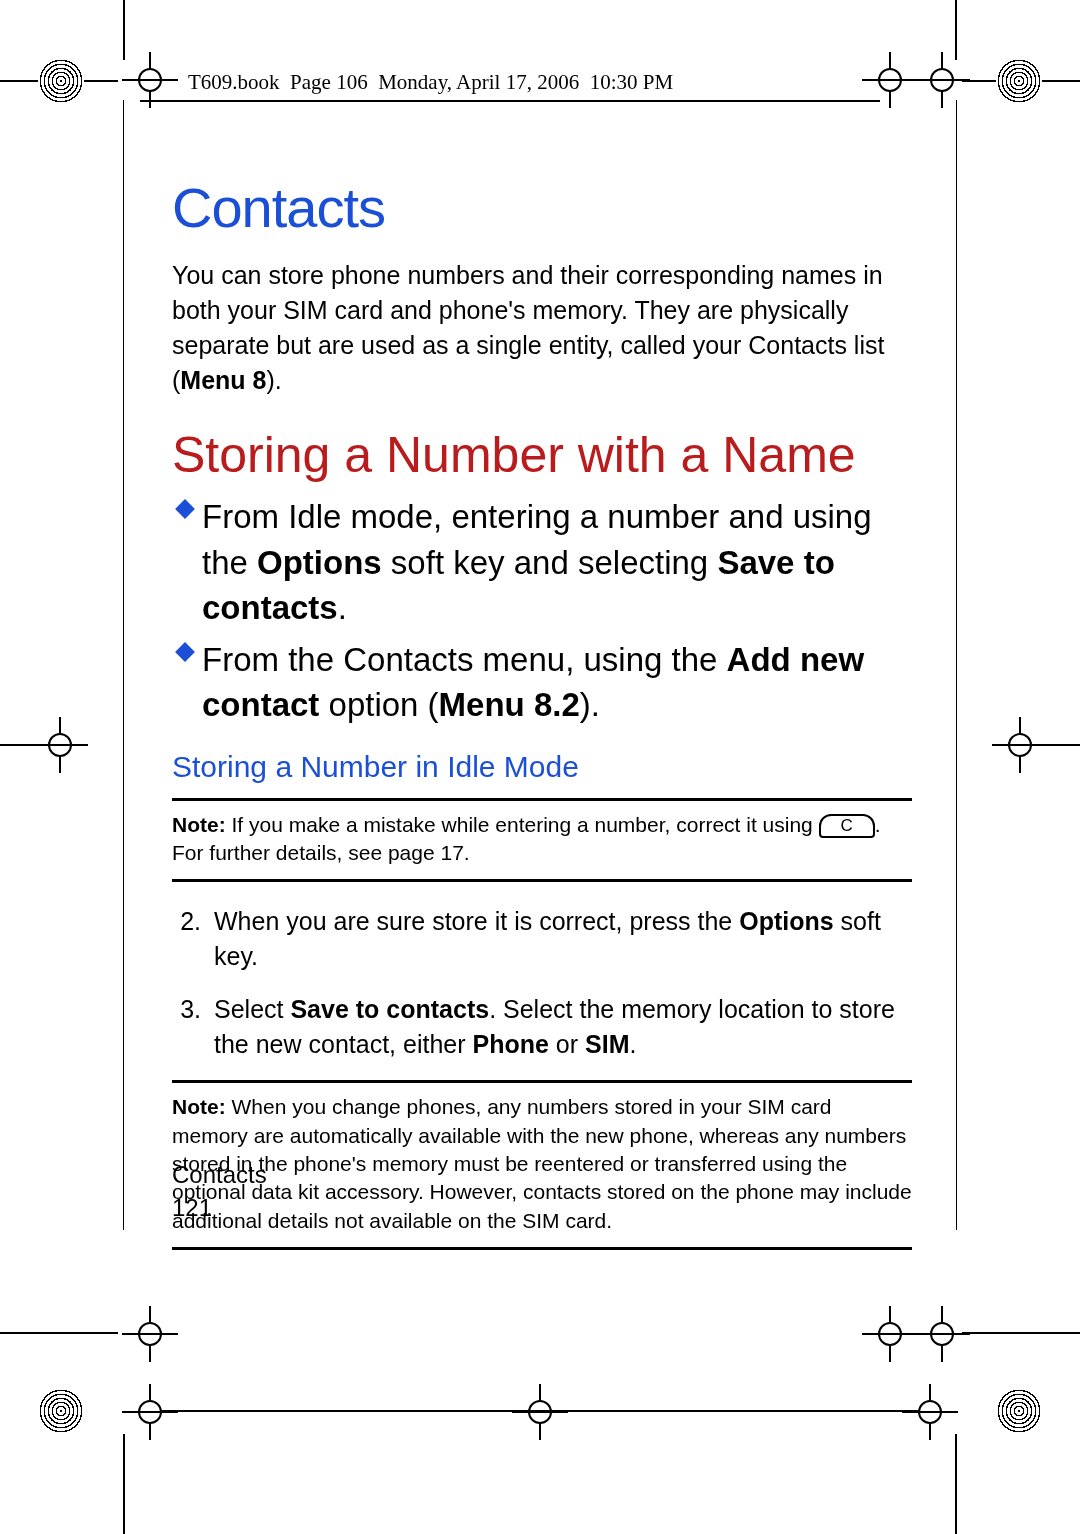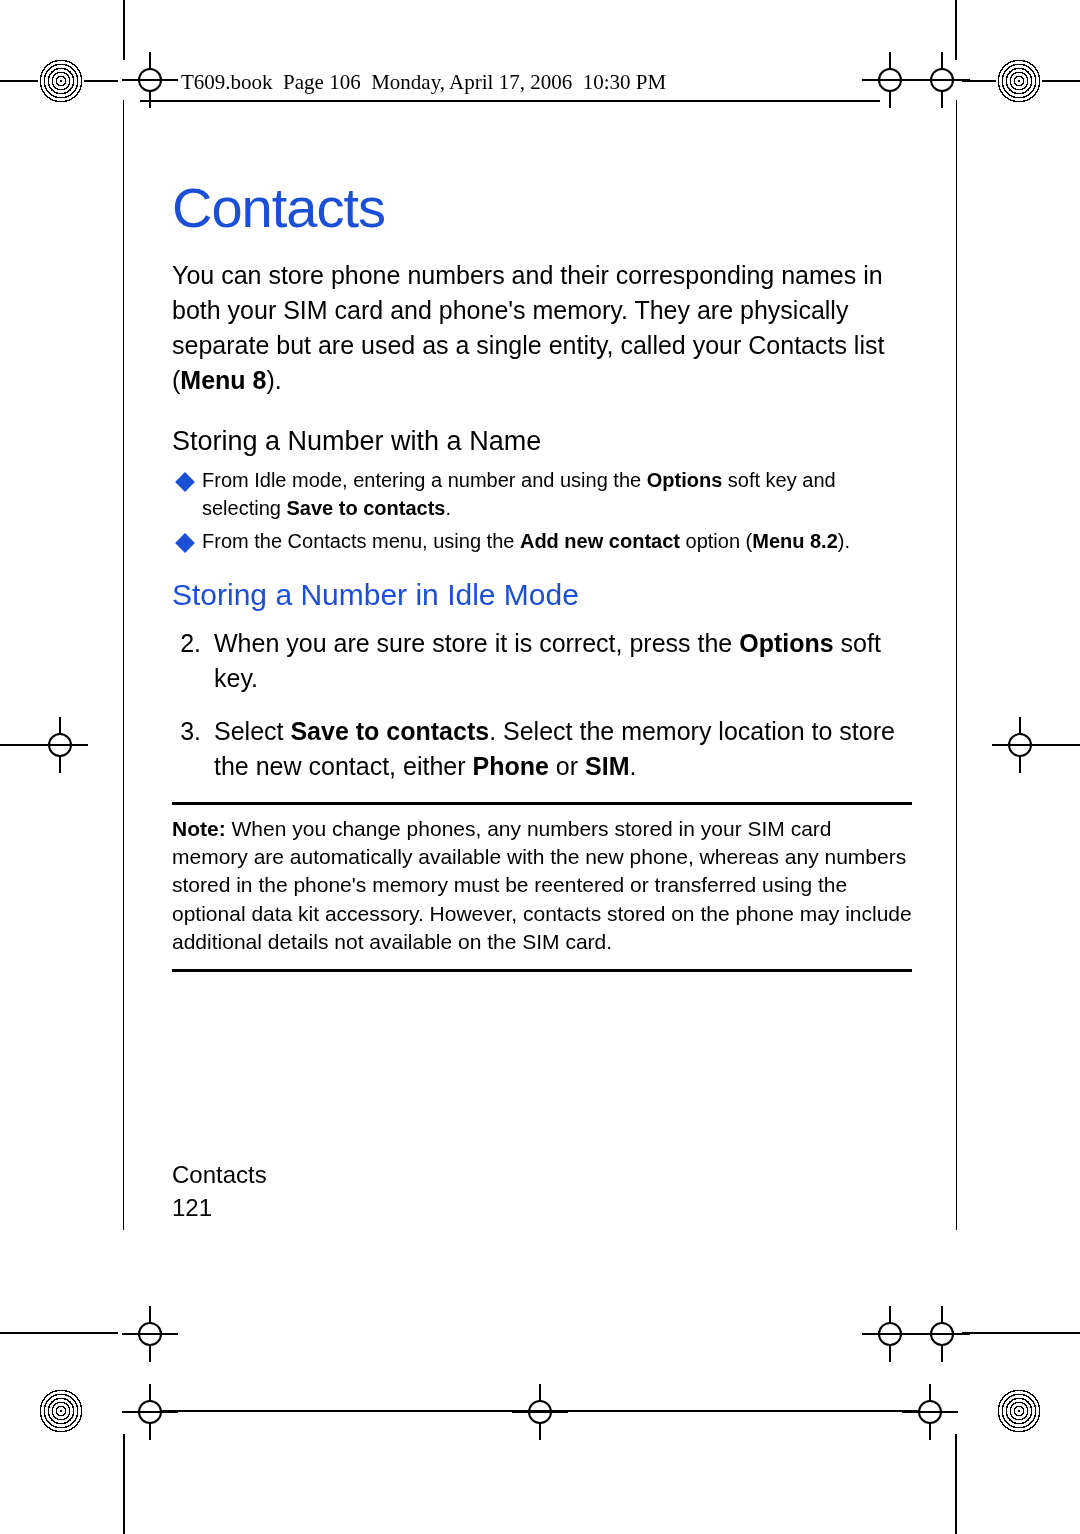--- a/index.html
+++ b/index.html
@@ -53,21 +53,21 @@
     position: absolute;
     height: 2px;
     background: #000;
     left: 140px;
     right: 200px;
   }
   .top-rule    { top: 100px; } 
   .header-text {
     position: absolute;
     top: 70px;
-    left: 181px;
+    left: 188px;
     font-family: "Times New Roman", serif;
     font-size: 21px;
     color: #000;
   }
 
   
   .content {
     position: absolute;
     top: 175px;
     left: 172px;
@@ -84,32 +84,32 @@
   }
   .body-text {
     font-size: 25px;
     line-height: 1.4;
     margin: 0 0 22px 0;
   }
   h2.section {
     margin: 28px 0 8px 0;
     font-family: Arial, Helvetica, sans-serif;
     font-weight: 400;
-    font-size: 27px;
-    color: #000000;
+    font-size: 50px;
+    color: #b91c1c;
   }
   ul.diamond {
     list-style: none;
     padding: 0;
     margin: 10px 0 22px 0;
   }
   ul.diamond li {
     position: relative;
     padding-left: 30px;
-    font-size: 20px;
+    font-size: 33px;
     line-height: 1.38;
     margin-bottom: 6px;
   }
   ul.diamond li::before {
     content: "";
     position: absolute;
     left: 6px;
     top: 8px;
     width: 14px;
     height: 14px;
@@ -241,20 +241,23 @@
       <span data-bind="section1.bullets.0.b0">From Idle mode, entering a number and using the </span><span class="bold" data-bind="section1.bullets.0.b0_bold1">Options</span><span data-bind="section1.bullets.0.b0_mid"> soft key and selecting </span><span class="bold" data-bind="section1.bullets.0.b0_bold2">Save to contacts</span><span data-bind="section1.bullets.0.b0_end">.</span>
     </li>
     <li>
       <span data-bind="section1.bullets.1.b1">From the Contacts menu, using the </span><span class="bold" data-bind="section1.bullets.1.b1_bold1">Add new contact</span><span data-bind="section1.bullets.1.b1_mid"> option (</span><span class="bold" data-bind="section1.bullets.1.b1_bold2">Menu 8.2</span><span data-bind="section1.bullets.1.b1_end">).</span>
     </li>
   </ul>
 
   <h3 class="subsection" data-bind="subsection.title">Storing a Number in Idle Mode</h3>
 
 
+  <div class="note-box">
+    <span class="note-label" data-bind="note1.label">Note:</span><span data-bind="note1.pre"> If you make a mistake while entering a number, correct it using </span><span class="key-c" data-bind="note1.key">C</span><span data-bind="note1.post">. For further details, see page 17.</span>
+  </div>
 
   <ol class="steps" start="2">
     <li>
       <span data-bind="subsection.steps.1.pre">When you are sure store it is correct, press the </span><span class="bold" data-bind="subsection.steps.1.bold">Options</span><span data-bind="subsection.steps.1.post"> soft key.</span>
     </li>
     <li>
       <span data-bind="subsection.steps.2.pre">Select </span><span class="bold" data-bind="subsection.steps.2.bold1">Save to contacts</span><span data-bind="subsection.steps.2.mid">. Select the memory location to store the new contact, either </span><span class="bold" data-bind="subsection.steps.2.bold2">Phone</span><span data-bind="subsection.steps.2.or"> or </span><span class="bold" data-bind="subsection.steps.2.bold3">SIM</span><span data-bind="subsection.steps.2.post">.</span>
     </li>
   </ol>
 

